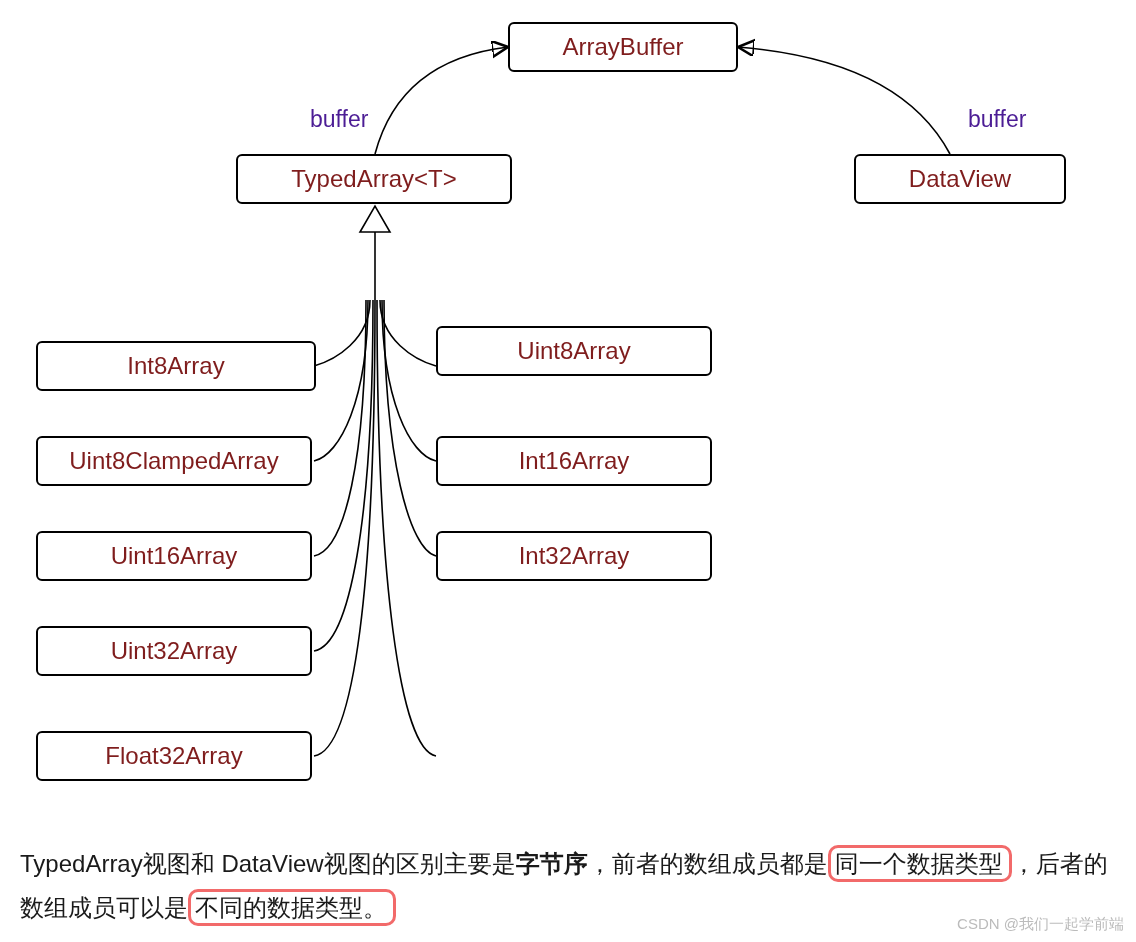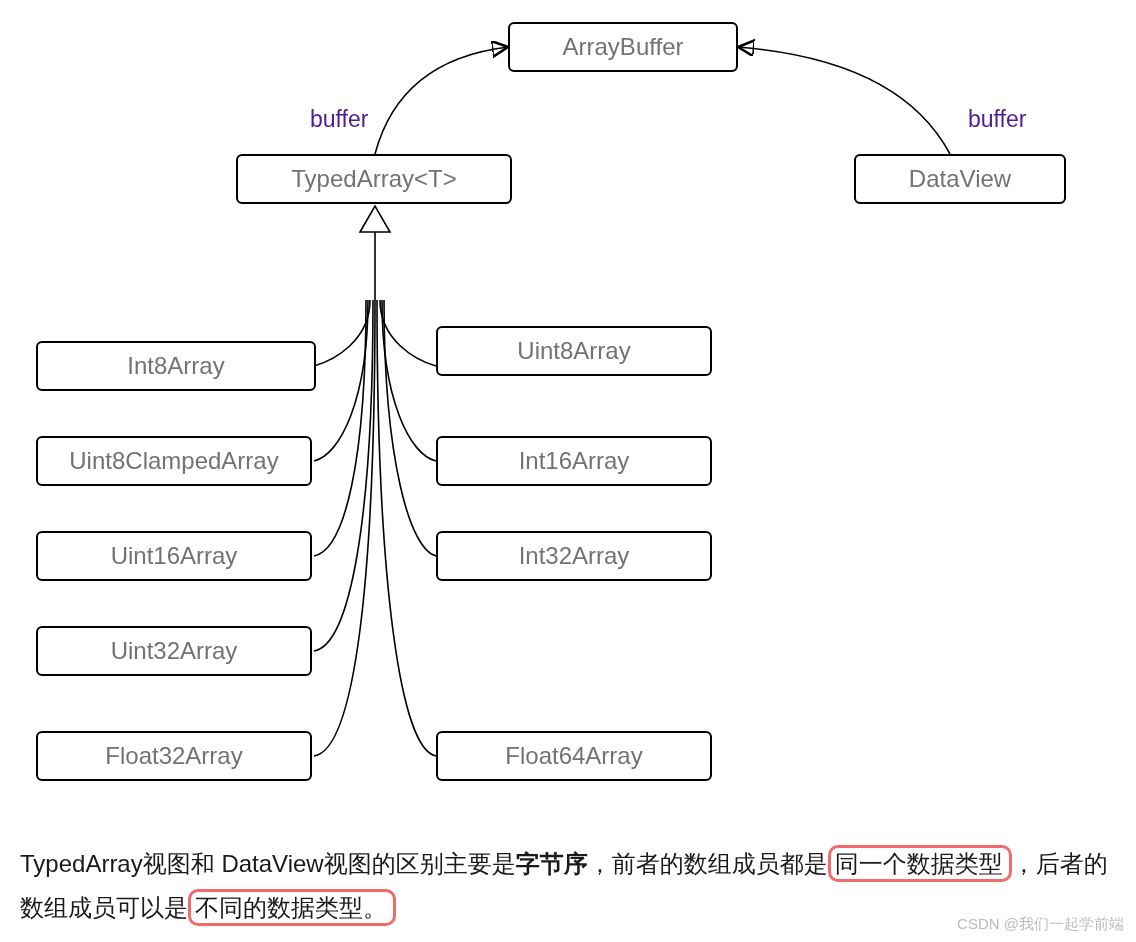--- a/index.html
+++ b/index.html
@@ -21,21 +21,21 @@
   .node {
     position: absolute;
     border: 2px solid #000;
     border-radius: 6px;
     background: #fff;
     display: flex;
     align-items: center;
     justify-content: center;
     font-size: 24px;
     font-weight: 400;
-    color: #737373;
+    color: #7f1d1d;
     padding: 0 8px;
     white-space: nowrap;
   }
   .edge-label {
     position: absolute;
     font-size: 23px;
     color: #4c1d95;
     background: transparent;
   }
   svg.connectors {
@@ -123,21 +123,20 @@
 
   <div class="node" style="left:36px; top:341px; width:280px; height:50px;">Int8Array</div>
   <div class="node" style="left:36px; top:436px; width:276px; height:50px;">Uint8ClampedArray</div>
   <div class="node" style="left:36px; top:531px; width:276px; height:50px;">Uint16Array</div>
   <div class="node" style="left:36px; top:626px; width:276px; height:50px;">Uint32Array</div>
   <div class="node" style="left:36px; top:731px; width:276px; height:50px;">Float32Array</div>
 
   <div class="node" style="left:436px; top:326px; width:276px; height:50px;">Uint8Array</div>
   <div class="node" style="left:436px; top:436px; width:276px; height:50px;">Int16Array</div>
   <div class="node" style="left:436px; top:531px; width:276px; height:50px;">Int32Array</div>
-  <div class="node" style="left:436px; top:731px; width:276px; height:50px;">Float64Array</div>
 
 </div>
 
 <div class="caption">
   <span>TypedArray视图和 DataView视图的区别主要是</span><span class="bold">字节序</span><span>，前者的数组成员都是</span><span class="hl">同一个数据类型</span><span>，后者的数组成员可以是</span><span class="hl">不同的数据类型。</span>
 </div>
 
 <div class="watermark">CSDN @我们一起学前端</div>
 
 </body></html>

